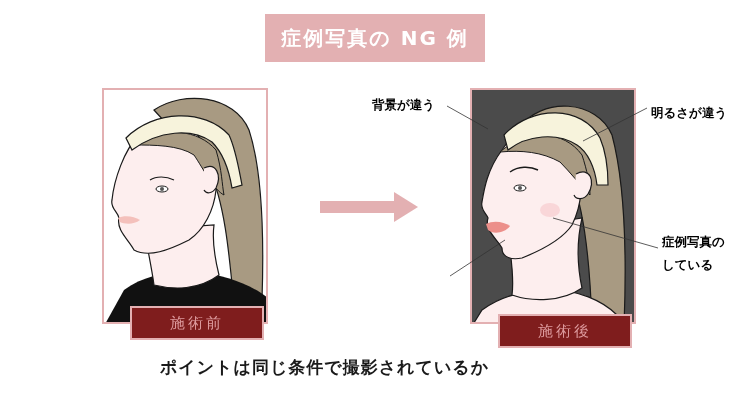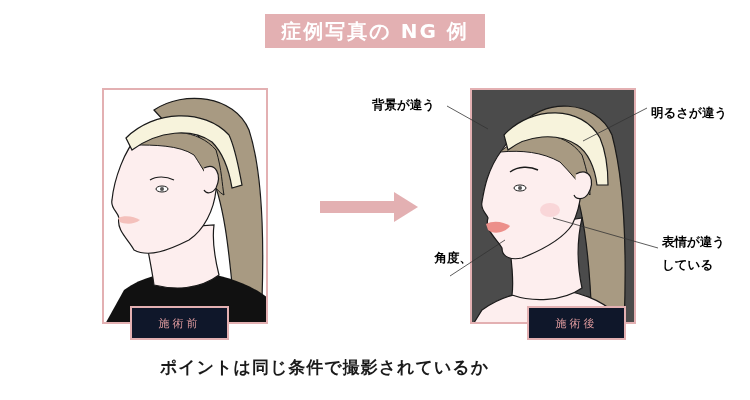--- a/index.html
+++ b/index.html
@@ -3,40 +3,40 @@
   <meta charset="utf-8">
   <style>
     html, body { margin: 0; padding: 0; }
     body {
       width: 750px; height: 400px; position: relative; overflow: hidden;
       background: #ffffff;
       font-family: "DejaVu Sans", "Liberation Sans", sans-serif;
       color: #1a1a1a;
     }
     .title-box {
-      position: absolute; left: 265px; top: 14px; width: 220px; height: 34px;
+      position: absolute; left: 265px; top: 14px; width: 220px; height: 48px;
       background: #e3b0b2; color: #ffffff;
       display: flex; align-items: center; justify-content: center;
       font-size: 20px; font-weight: bold; letter-spacing: 2px;
     }
     .frame {
       position: absolute; top: 88px; width: 166px; height: 236px;
       border: 2px solid #e3b0b2; box-sizing: border-box; overflow: hidden;
     }
     .frame.before { left: 102px; background: #ffffff; }
     .frame.after { left: 470px; background: #4b4b4b; }
     .frame svg { position: absolute; left: 0; top: 0; }
     .label-box {
-      position: absolute; top: 306px; width: 99px; height: 34px;
-      background: #0f172a; border: 2px solid #e3b0b2; box-sizing: border-box;
-      color: #dd9a9d; font-size: 11px; letter-spacing: 3px;
+      position: absolute; top: 306px; width: 134px; height: 34px;
+      background: #7f1d1d; border: 2px solid #e3b0b2; box-sizing: border-box;
+      color: #dd9a9d; font-size: 15px; letter-spacing: 3px;
       display: flex; align-items: center; justify-content: center;
     }
     .label-box.before { left: 130px; }
-    .label-box.after { left: 527px; }
+    .label-box.after { left: 498px; margin-top: 8px; }
     .arrow { position: absolute; left: 320px; top: 192px; }
     .note {
       position: absolute; font-size: 12.5px; font-weight: bold; line-height: 23px;
       color: #000000; white-space: nowrap;
     }
     .note.bg { left: 372px; top: 93px; }
     .note.bright { left: 651px; top: 101px; }
     .note.makeup { left: 662px; top: 230px; text-align: left; }
     .note.face { left: 360px; top: 246px; text-align: right; width: 112px; }
     .leaders { position: absolute; left: 0; top: 0; pointer-events: none; }
@@ -112,20 +112,19 @@
 <svg class="leaders" width="750" height="400" viewBox="0 0 750 400">
   <line x1="447" y1="106" x2="488" y2="129" stroke="#333333" stroke-width="0.8"></line>
   <line x1="647" y1="108" x2="583" y2="141" stroke="#333333" stroke-width="0.8"></line>
   <line x1="658" y1="248" x2="553" y2="218" stroke="#333333" stroke-width="0.8"></line>
   <line x1="450" y1="276" x2="505" y2="240" stroke="#333333" stroke-width="0.8"></line>
 </svg>
 
 <div class="note bg">背景が違う</div>
 <div class="note bright">明るさが違う</div>
 <div class="note makeup">
-  <div>表情が違う</div>
+  <div>症例写真の</div>
   <div>している</div>
 </div>
 <div class="note face">
-  <div>角度、</div>
 </div>
 
 <div class="caption">ポイントは同じ条件で撮影されているか</div>
 
 </body></html>

